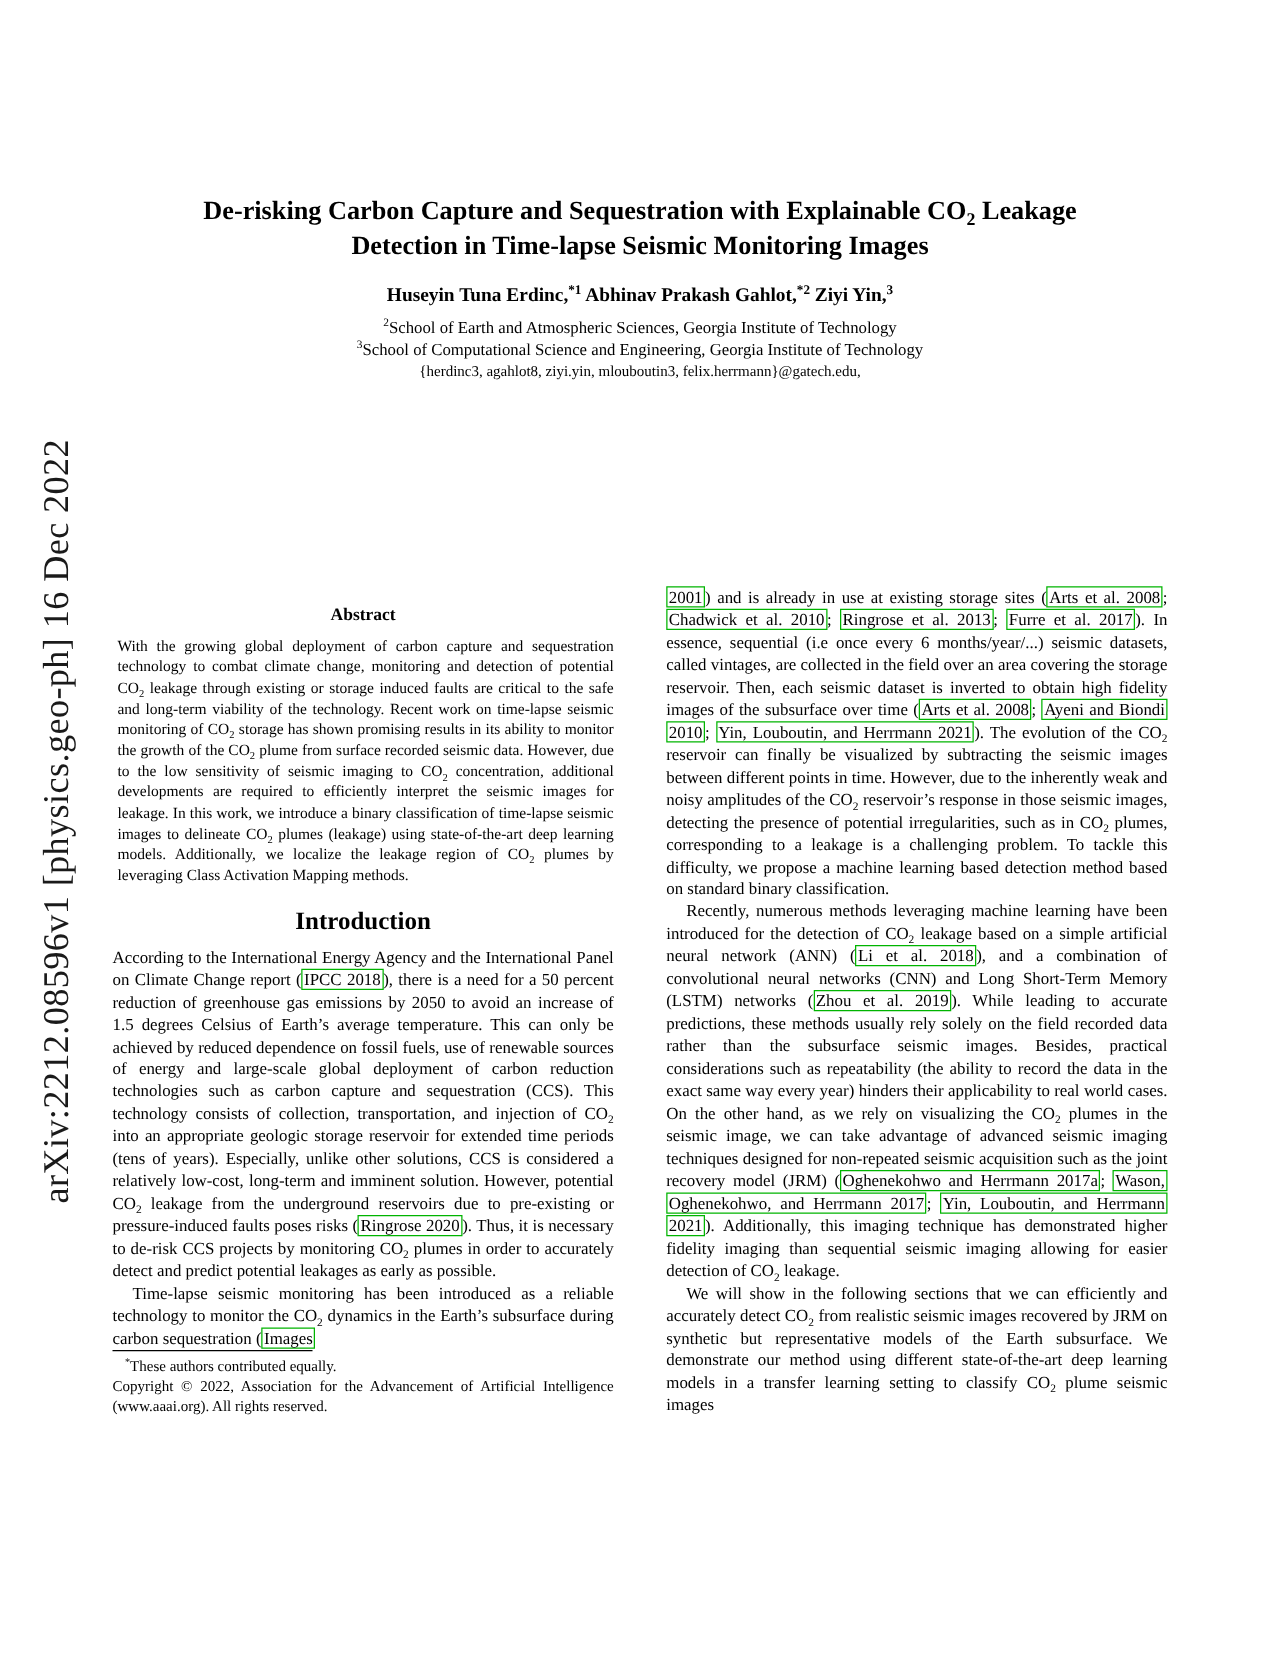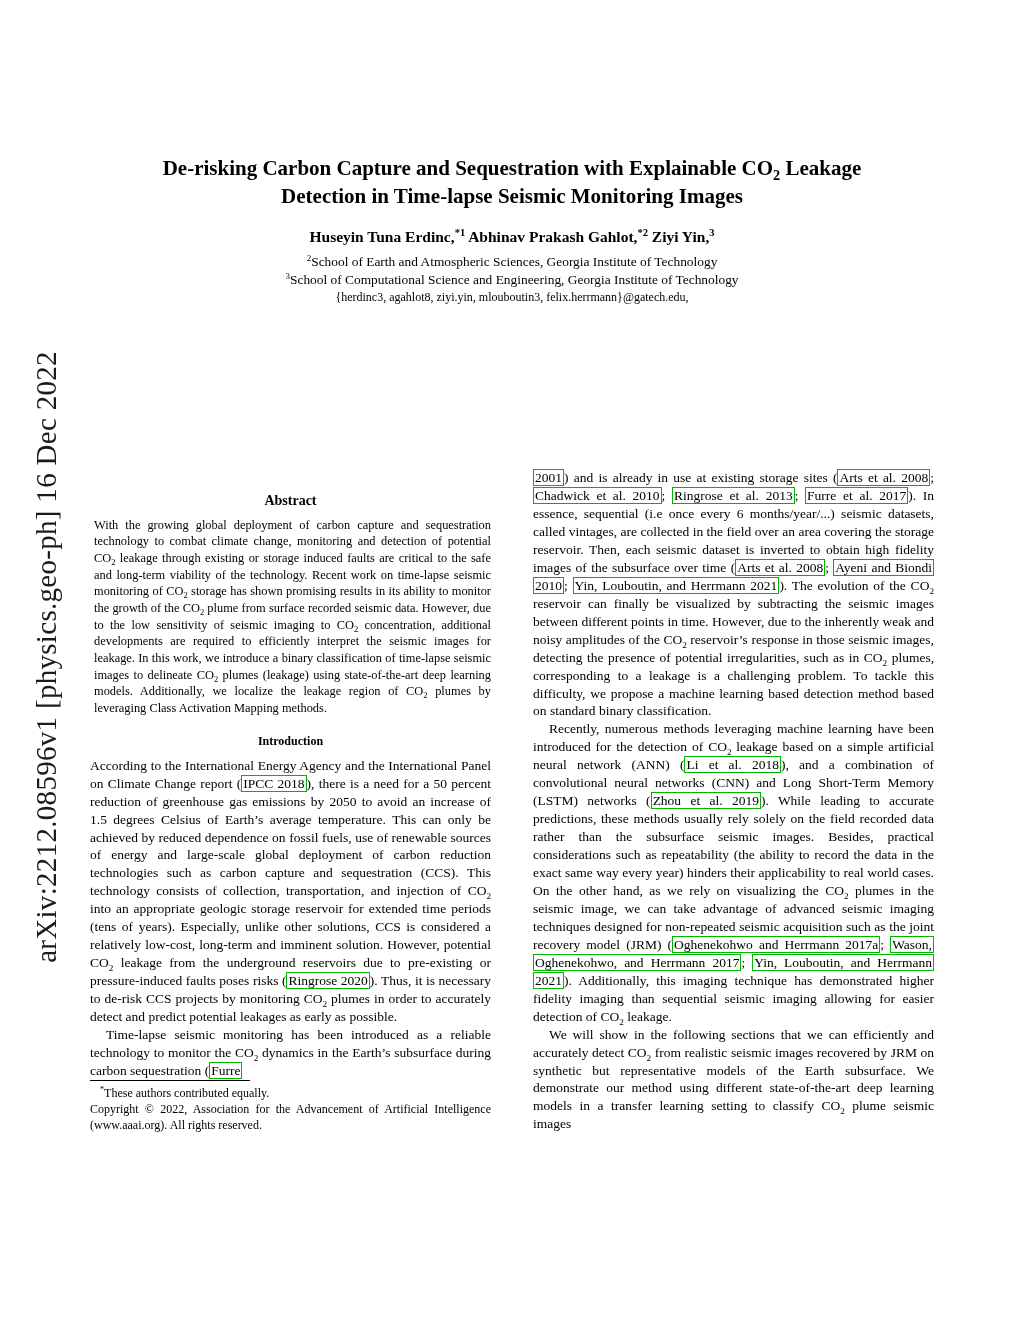--- a/index.html
+++ b/index.html
@@ -21,21 +21,21 @@
   .title { text-align:center; font-size:21px; font-weight:bold; line-height:1.32; }
   .authors { text-align:center; font-size:15.5px; font-weight:bold; margin-top:16px; line-height:1.45; }
   .affiliations { text-align:center; font-size:13.4px; margin-top:4px; line-height:1.36; }
   .email { text-align:center; font-size:12px; margin-top:1px; }
 
   .columns { display:flex; gap:42px; margin-top:23px; min-height:805px; align-items:flex-end; }
   .col { width:401px; display:flex; flex-direction:column; }
 
   .abstract-head { text-align:center; font-size:14px; font-weight:bold; margin:4px 0 8px; }
   .abstract-text { font-size:12.4px; line-height:1.345; text-align:justify; margin-left:4px; hyphens:auto; }
-  .section-head { text-align:center; font-size:12px; font-weight:bold; margin:17px 0 8px; }
+  .section-head { text-align:center; font-size:20px; font-weight:bold; margin:17px 0 8px; }
 
   p.body { font-size:13.5px; line-height:1.33; text-align:justify; hyphens:auto; }
   p.indent { text-indent:16px; }
 
   sub { font-size:68%; line-height:0; vertical-align:sub; }
   sup { font-size:68%; line-height:0; vertical-align:super; }
 
   .cite {
     border:1.3px solid var(--cite-color,#00B400);
     padding:0 1px;
@@ -72,21 +72,21 @@
     <div class="email">{herdinc3, agahlot8, ziyi.yin, mlouboutin3, felix.herrmann}@gatech.edu,</div>
 
     <div class="columns">
 
       <div class="col">
         <h3 class="abstract-head">Abstract</h3>
         <p class="abstract-text">With the growing global deployment of carbon capture and sequestration technology to combat climate change, monitoring and detection of potential CO<sub>2</sub> leakage through existing or storage induced faults are critical to the safe and long-term viability of the technology. Recent work on time-lapse seismic monitoring of CO<sub>2</sub> storage has shown promising results in its ability to monitor the growth of the CO<sub>2</sub> plume from surface recorded seismic data. However, due to the low sensitivity of seismic imaging to CO<sub>2</sub> concentration, additional developments are required to efficiently interpret the seismic images for leakage. In this work, we introduce a binary classification of time-lapse seismic images to delineate CO<sub>2</sub> plumes (leakage) using state-of-the-art deep learning models. Additionally, we localize the leakage region of CO<sub>2</sub> plumes by leveraging Class Activation Mapping methods.</p>
 
         <h2 class="section-head">Introduction</h2>
         <p class="body">According to the International Energy Agency and the International Panel on Climate Change report (<span class="cite">IPCC 2018</span>), there is a need for a 50 percent reduction of greenhouse gas emissions by 2050 to avoid an increase of 1.5 degrees Celsius of Earth’s average temperature. This can only be achieved by reduced dependence on fossil fuels, use of renewable sources of energy and large-scale global deployment of carbon reduction technologies such as carbon capture and sequestration (CCS). This technology consists of collection, transportation, and injection of CO<sub>2</sub> into an appropriate geologic storage reservoir for extended time periods (tens of years). Especially, unlike other solutions, CCS is considered a relatively low-cost, long-term and imminent solution. However, potential CO<sub>2</sub> leakage from the underground reservoirs due to pre-existing or pressure-induced faults poses risks (<span class="cite">Ringrose 2020</span>). Thus, it is necessary to de-risk CCS projects by monitoring CO<sub>2</sub> plumes in order to accurately detect and predict potential leakages as early as possible.</p>
-        <p class="body indent">Time-lapse seismic monitoring has been introduced as a reliable technology to monitor the CO<sub>2</sub> dynamics in the Earth’s subsurface during carbon sequestration (<span class="cite">Furre</span></p>
+        <p class="body indent">Time-lapse seismic monitoring has been introduced as a reliable technology to monitor the CO<sub>2</sub> dynamics in the Earth’s subsurface during carbon sequestration (<span class="cite">Images</span></p>
 
         <div class="footnote">
           <div class="footnote-rule"></div>
           <div class="fn-line1"><sup>*</sup>These authors contributed equally.</div>
           <div>Copyright © 2022, Association for the Advancement of Artificial Intelligence (www.aaai.org). All rights reserved.</div>
         </div>
       </div>
 
       <div class="col">
         <p class="body"><span class="cite">2001</span>) and is already in use at existing storage sites (<span class="cite">Arts et al. 2008</span>; <span class="cite">Chadwick et al. 2010</span>; <span class="cite">Ringrose et al. 2013</span>; <span class="cite">Furre et al. 2017</span>). In essence, sequential (i.e once every 6 months/year/...) seismic datasets, called vintages, are collected in the field over an area covering the storage reservoir. Then, each seismic dataset is inverted to obtain high fidelity images of the subsurface over time (<span class="cite">Arts et al. 2008</span>; <span class="cite">Ayeni and Biondi 2010</span>; <span class="cite">Yin, Louboutin, and Herrmann 2021</span>). The evolution of the CO<sub>2</sub> reservoir can finally be visualized by subtracting the seismic images between different points in time. However, due to the inherently weak and noisy amplitudes of the CO<sub>2</sub> reservoir’s response in those seismic images, detecting the presence of potential irregularities, such as in CO<sub>2</sub> plumes, corresponding to a leakage is a challenging problem. To tackle this difficulty, we propose a machine learning based detection method based on standard binary classification.</p>

